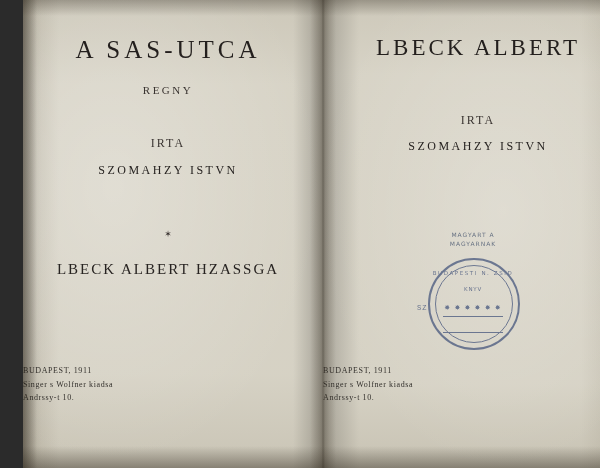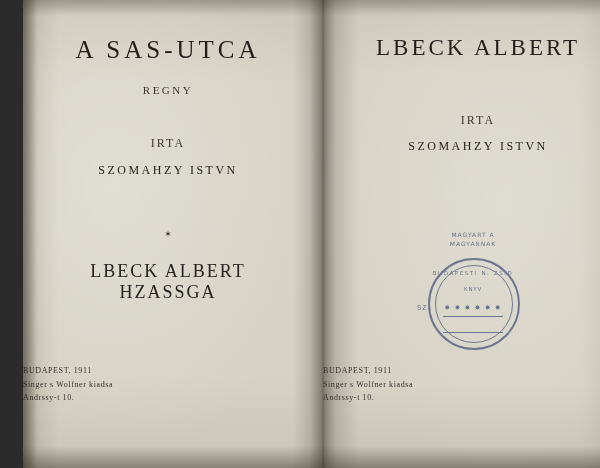--- a/index.html
+++ b/index.html
@@ -103,21 +103,21 @@
   }
   .author-right { margin-top: 11px; }
 
   .ornament {
     margin-top: 52px;
     font-size: 9px;
     color: #3a3431;
     line-height: 1;
   }
   .work-title {
-    font-size: 18px;
+    font-size: 15px;
     letter-spacing: 2px;
     margin-top: 22px;
     color: #272321;
   }
 
   .imprint {
     position: absolute;
     left: 0;
     right: 0;
     bottom: 64px;

